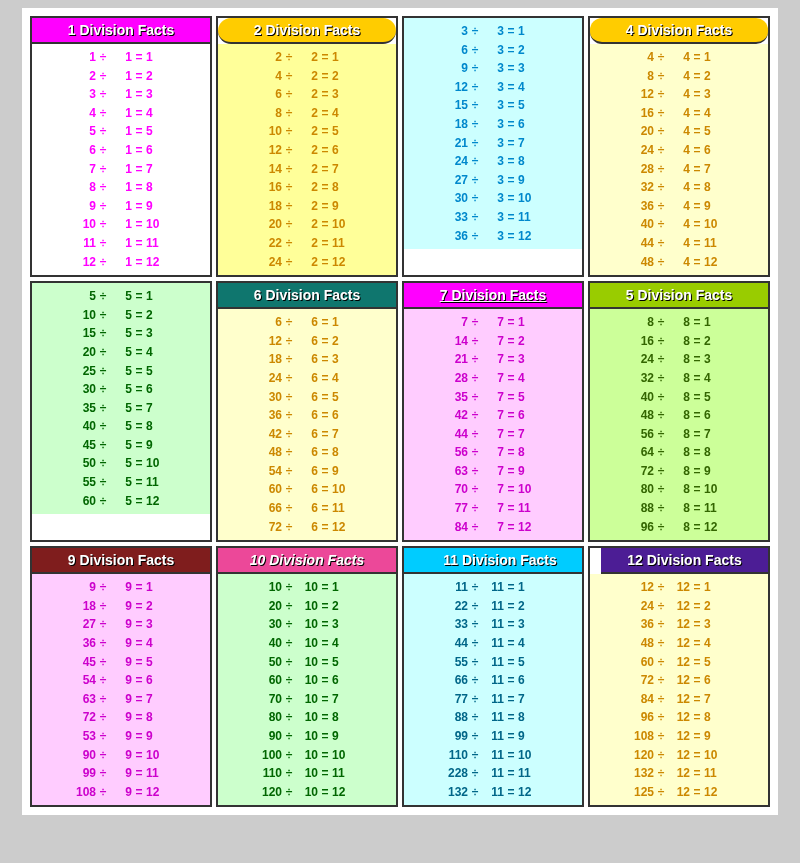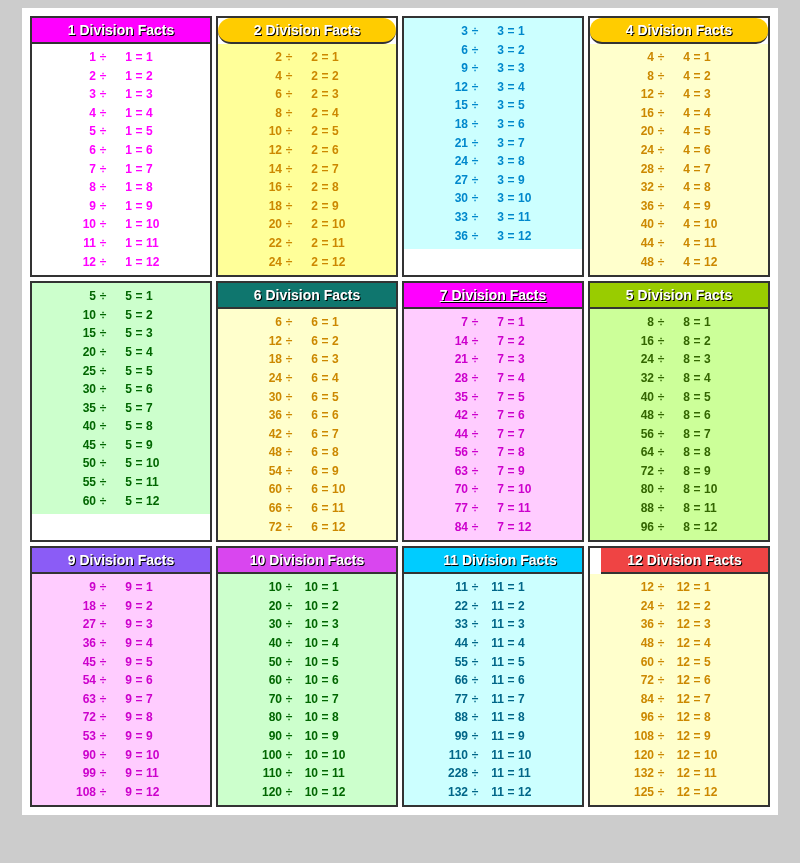--- a/index.html
+++ b/index.html
@@ -73,24 +73,24 @@
 
     
     .hdr-1  { background: #ff00ff; }
     .hdr-2  { background: #ffcc00; border-radius: 13px; }
     .hdr-3  { background: #00ccff; }
     .hdr-4  { background: #ffcc00; border-radius: 12px; }
     .hdr-5  { background: #00cc00; }
     .hdr-6  { background: #0f766e; }
     .hdr-7  { background: #ff00ff; text-decoration: underline; }
     .hdr-8  { background: #99cc00; }
-    .hdr-9  { background: #8b5cf6; }
-    .hdr-10 { background: #d946ef; }
+    .hdr-9  { background: #7f1d1d; }
+    .hdr-10 { background: #ec4899; font-style: italic; }
     .hdr-11 { background: #00ccff; padding-left: 16px; }
-    .hdr-12 { background: #ef4444; margin-left: 11px; }
+    .hdr-12 { background: #4c1d95; margin-left: 11px; }
 
     .body-1  { background: #fff; }
     .body-2  { background: #ffff99; }
     .body-3  { background: #ccffff; }
     .body-4  { background: #ffffcc; }
     .body-5  { background: #ccffcc; }
     .body-6  { background: #ffffcc; }
     .body-7  { background: #ffccff; }
     .body-8  { background: #ccff99; }
     .body-9  { background: #ffccff; }

